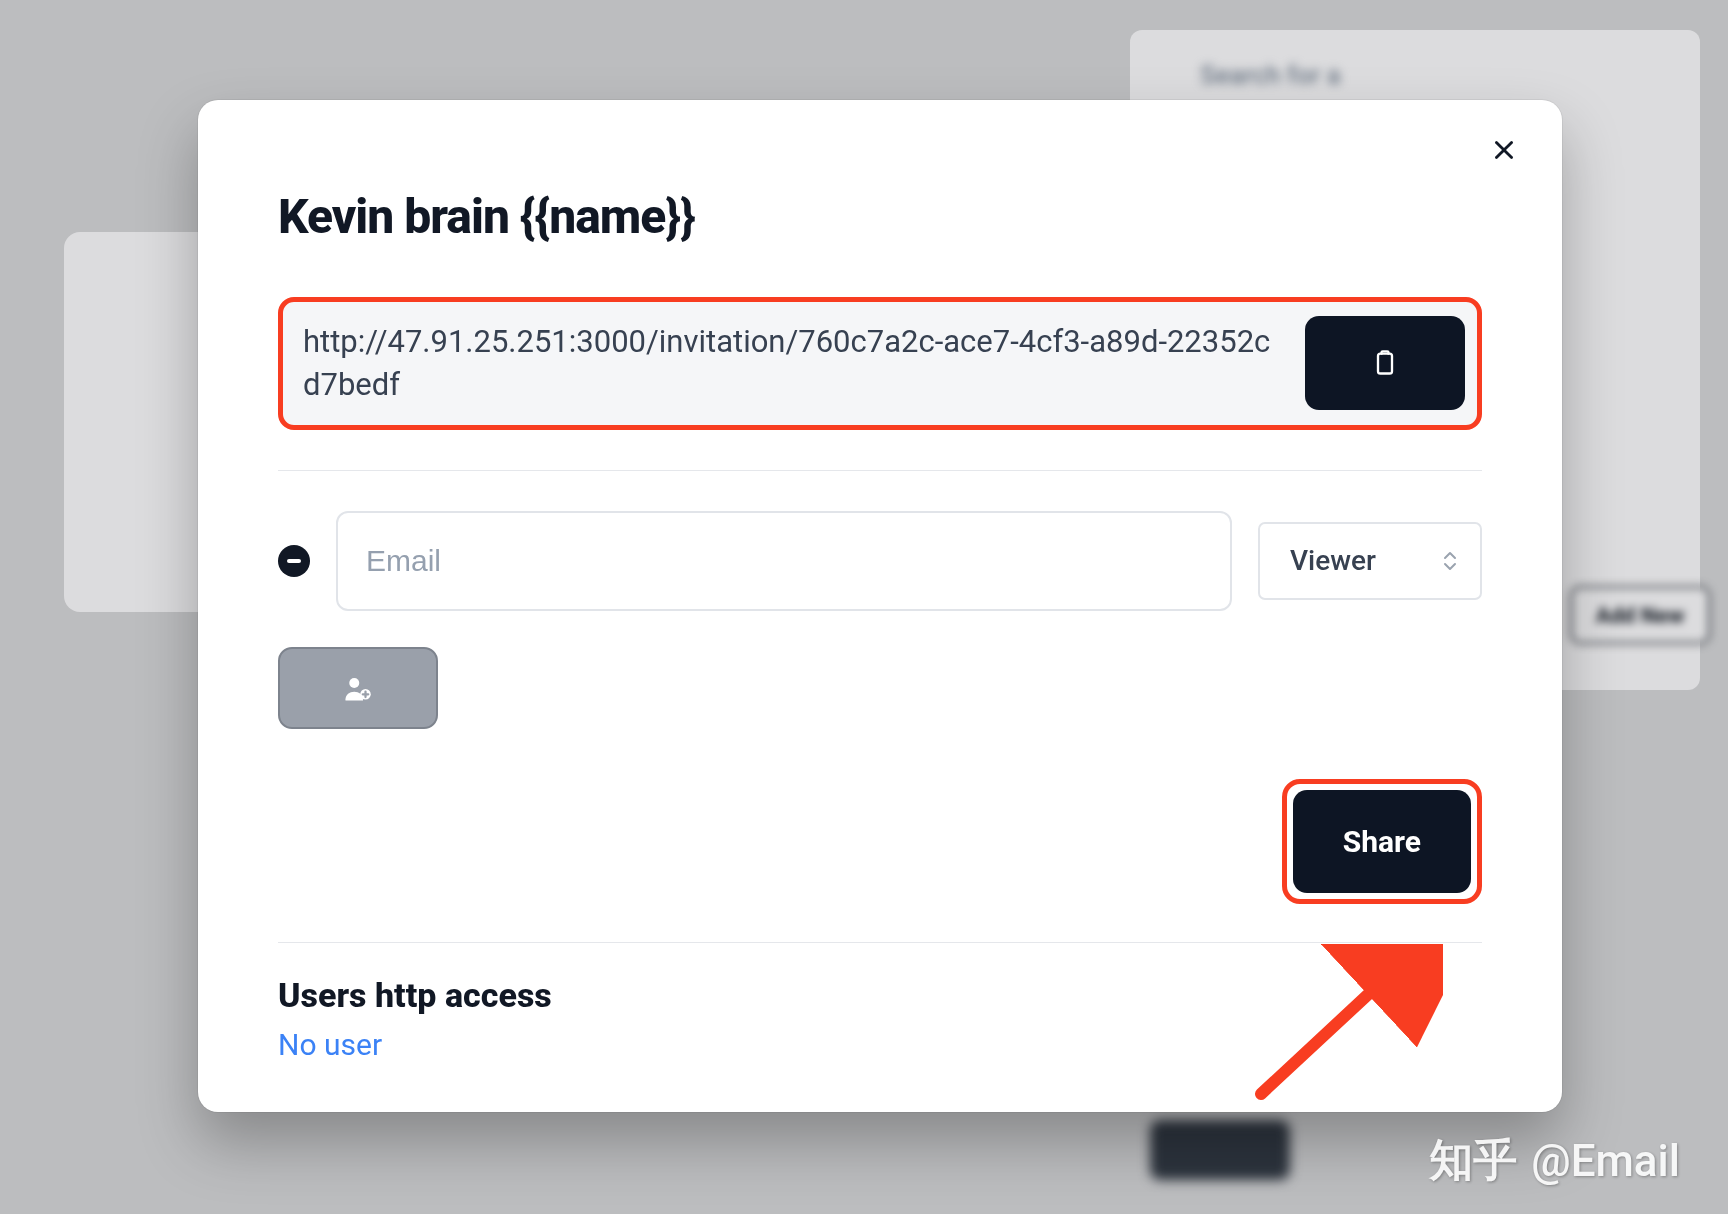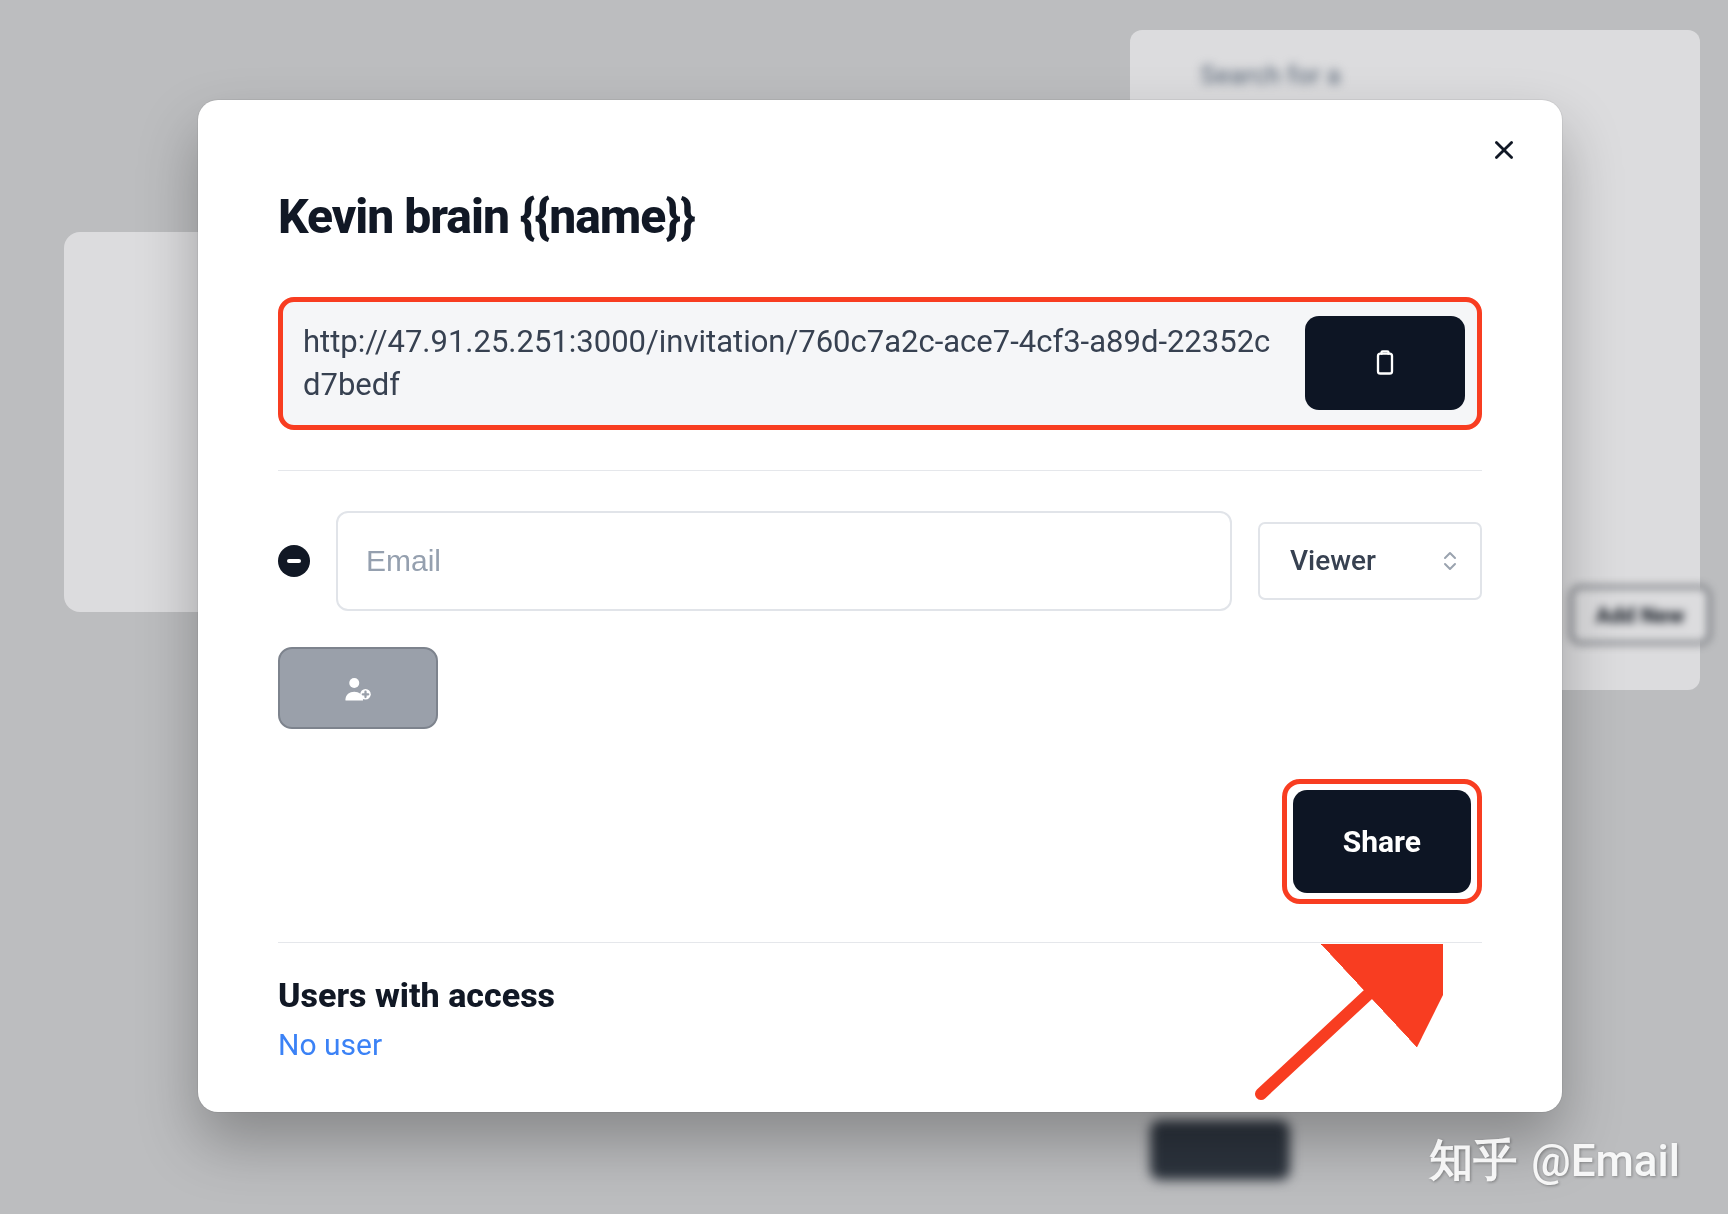--- a/index.html
+++ b/index.html
@@ -285,21 +285,21 @@
   <div class="share-row">
     <div class="share-wrap highlight-box">
       <div class="share-btn">
         <span>Share</span>
       </div>
     </div>
   </div>
 
   <div class="divider2"></div>
 
-  <div class="section-title">Users with access</div>
+  <div class="section-title">Users http access</div>
   <div class="no-user">No user</div>
 
   <svg class="arrow-annot" viewBox="0 0 200 160">
     <defs>
       <marker id="ah" markerWidth="20" markerHeight="20" refX="4" refY="6" orient="auto">
         <path d="M0,0 L0,12 L16,6 z" fill="#f83d21"></path>
       </marker>
     </defs>
     <line x1="18" y1="150" x2="160" y2="18" stroke="#f83d21" stroke-width="12" stroke-linecap="round" marker-end="url(#ah)"></line>
   </svg>

